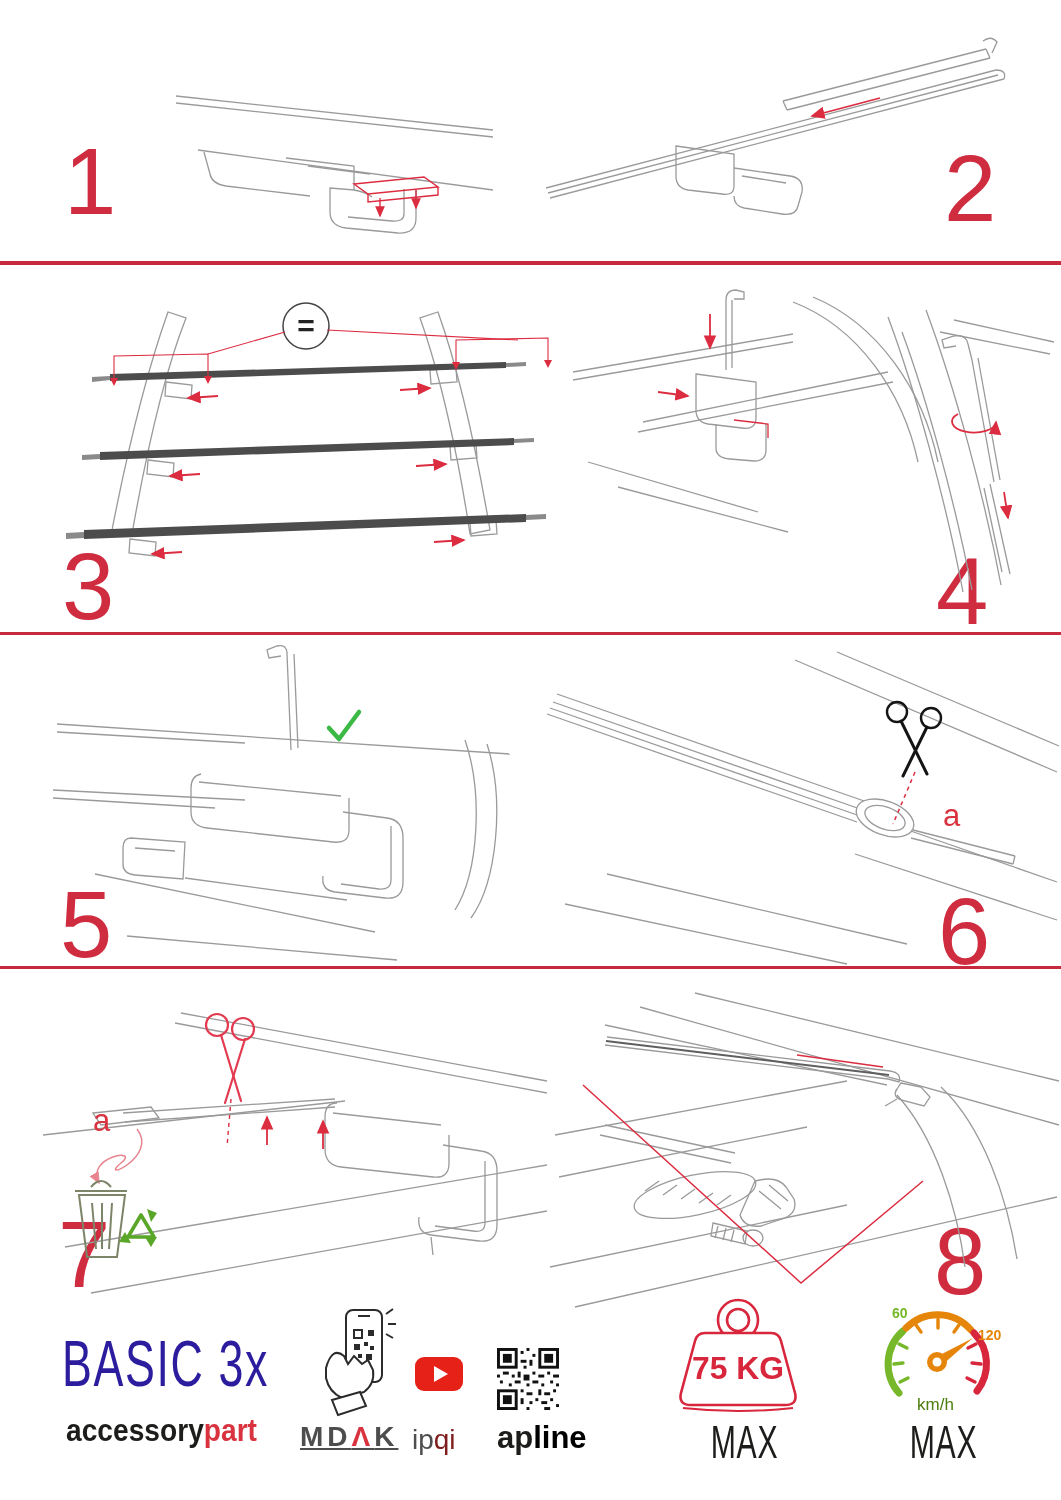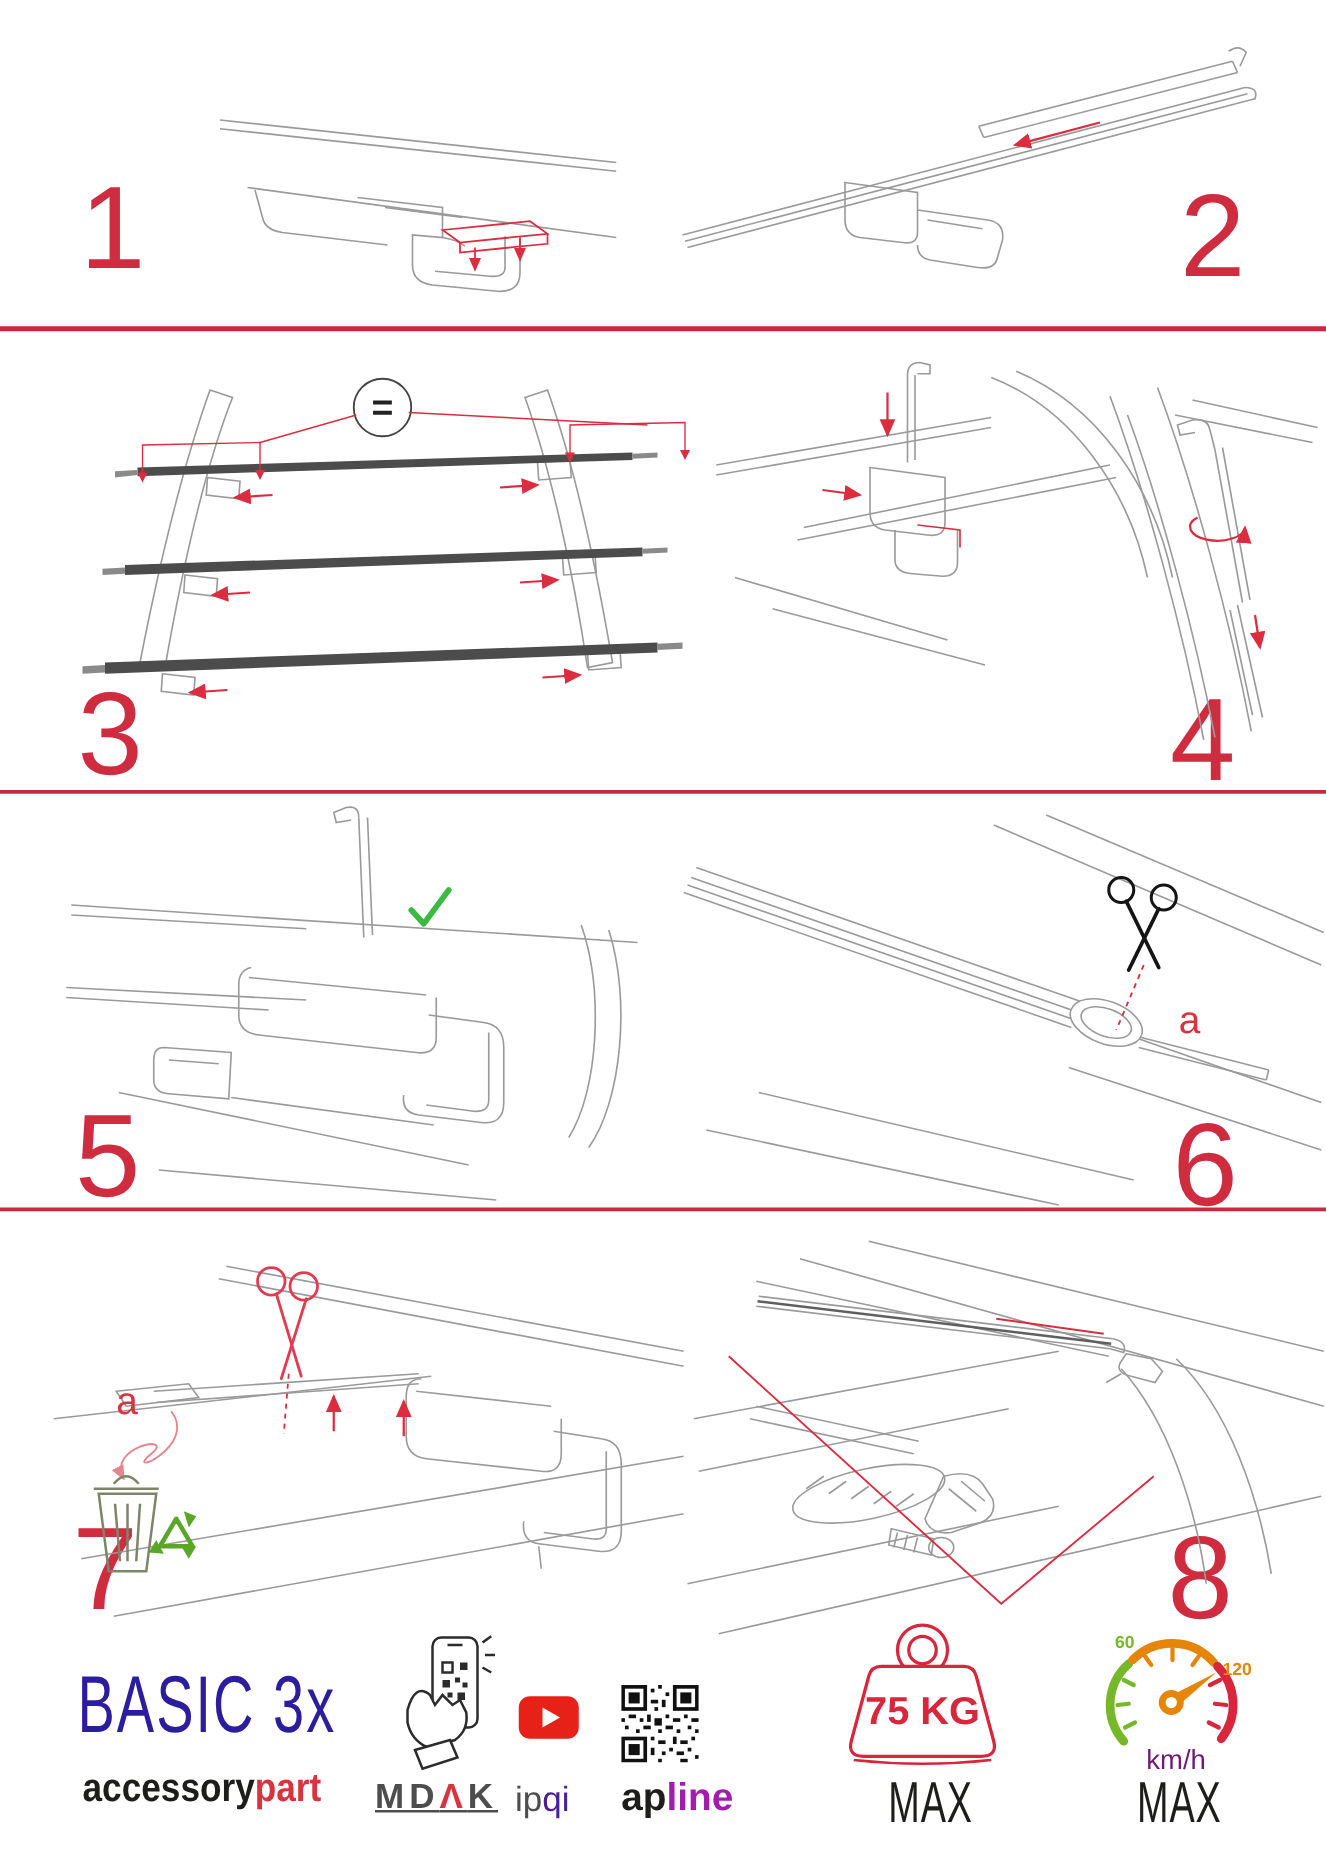--- a/index.html
+++ b/index.html
@@ -12,26 +12,26 @@
   .ill path,.ill ellipse,.ill circle,.ill rect{vector-effect:non-scaling-stroke;}
   
   .logo-basic{position:absolute;left:62px;top:1326px;font-size:56px;font-weight:400;
       color:#2b1d9e;letter-spacing:2px;transform:scaleX(.80) scaleY(1.15);transform-origin:left top;white-space:nowrap;}
   .logo-brand{position:absolute;left:66px;top:1412px;font-size:32px;font-weight:700;
       letter-spacing:0;transform:scaleX(.88);transform-origin:left top;white-space:nowrap;}
   .logo-brand .red{color:#d8333f;} .logo-brand .blk{color:#1d1d1b;}
   .logo-mdak{position:absolute;left:300px;top:1421px;font-size:28px;font-weight:700;color:#4d4d4d;letter-spacing:4px;text-decoration:underline;}
   .logo-mdak .red{color:#d8333f;}
   .logo-ipqi{position:absolute;left:412px;top:1424px;font-size:28px;font-weight:400;color:#4d4d4d;}
-  .logo-ipqi .red{color:#4c1d95;}
+  .logo-ipqi .red{color:#7f1d1d;}
   .logo-apline{position:absolute;left:497px;top:1420px;font-size:31px;font-weight:700;color:#1d1d1b;}
-  .logo-apline .red{color:#a21caf;}
+  .logo-apline .red{color:#000000;}
   .max-label{position:absolute;font-size:42px;font-weight:400;color:#1d1d1b;
       transform:scaleX(.72) scaleY(1.1);transform-origin:center top;letter-spacing:1px;}
-  .kmh{position:absolute;font-size:22px;color:#701a75;}
+  .kmh{position:absolute;font-size:17px;color:#4d7c0f;}
 </style>
 </head>
 <body>
 
 <div class="page">
 
   <svg width="0" height="0" style="position:absolute">
     <defs>
       <marker id="arrR" markerWidth="9" markerHeight="8" refX="7" refY="3.5" orient="auto">
         <path d="M0,0 L8,3.5 L0,7 Z" fill="#dc2c40"></path>

